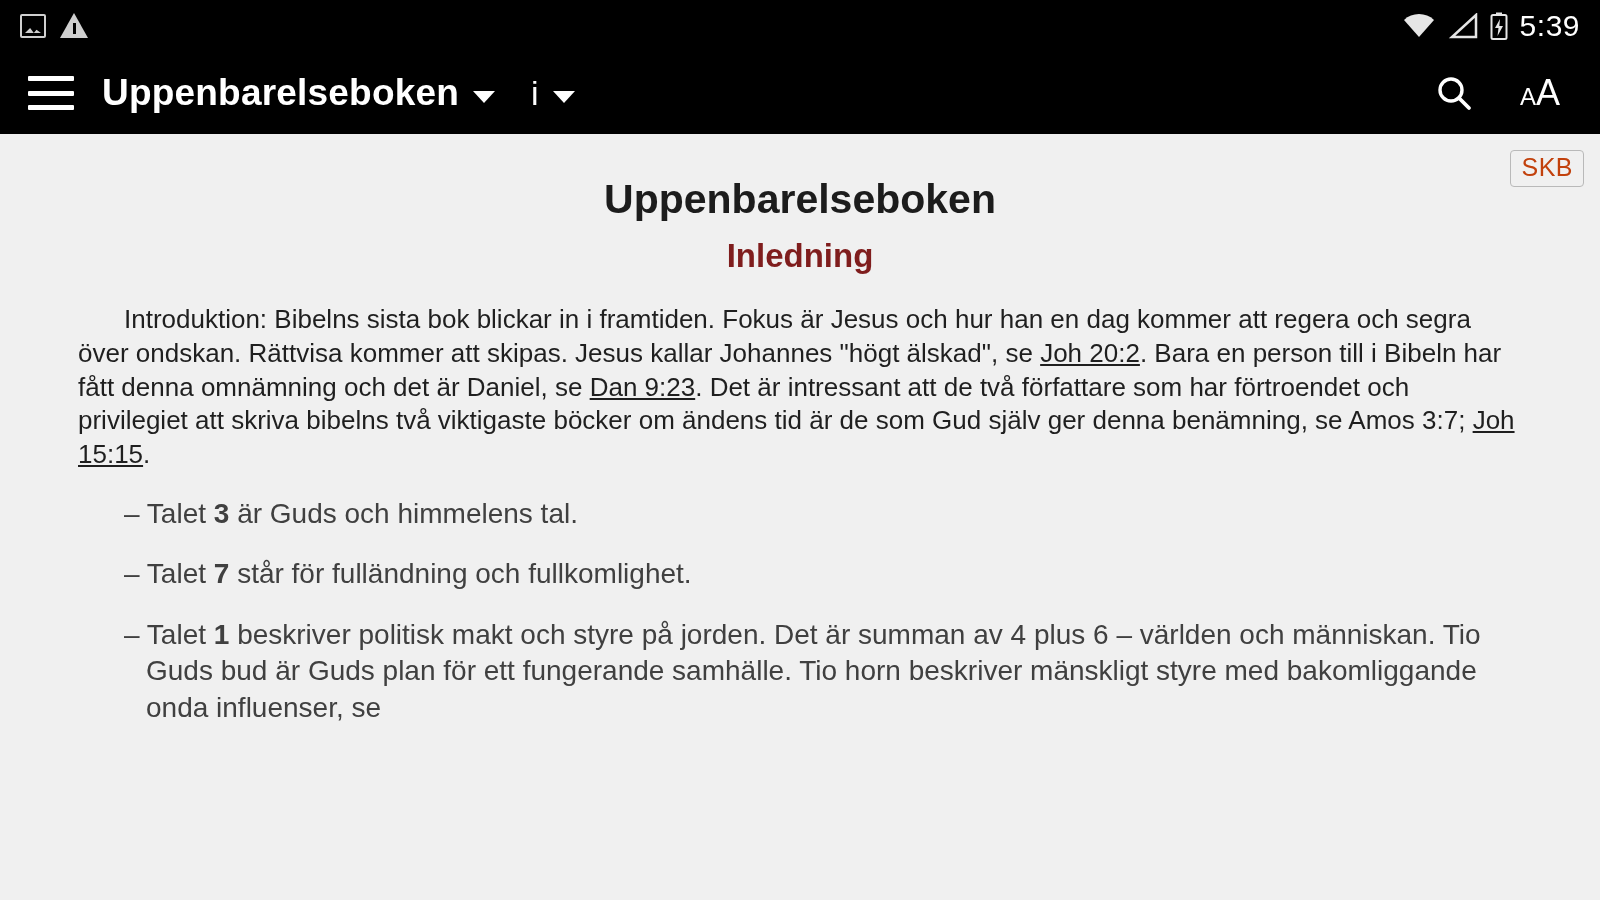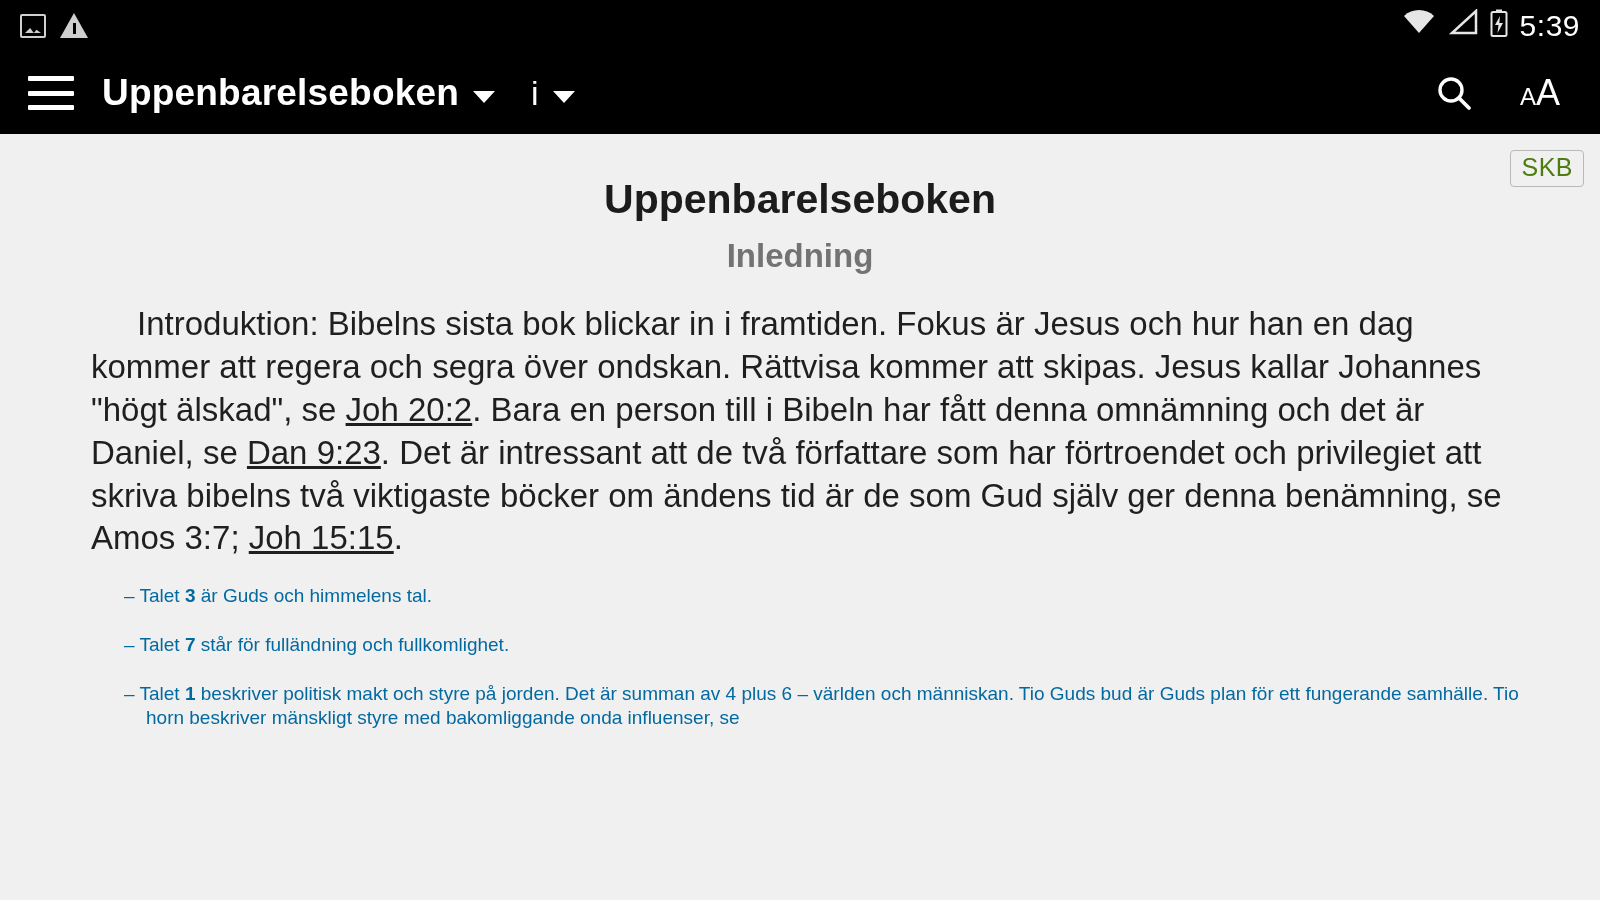--- a/index.html
+++ b/index.html
@@ -25,21 +25,21 @@
     box-sizing: border-box;
   }
   .status-left {
     display: flex;
     align-items: center;
     gap: 14px;
   }
   .status-right {
     margin-left: auto;
     display: flex;
-    align-items: flex-start;
+    align-items: center;
     gap: 12px;
   }
   .status-clock {
     font-size: 30px;
     color: #ffffff;
     letter-spacing: 0.5px;
   }
   .icon-img {
     display: inline-block;
     width: 26px;
@@ -166,51 +166,51 @@
     position: relative;
     height: 766px;
     overflow: hidden;
   }
   .skb-badge {
     position: absolute;
     right: 16px;
     top: 16px;
     border: 1px solid #b9b9b9;
     border-radius: 4px;
-    color: #4d7c0f;
+    color: #c2410c;
     font-size: 25px;
     padding: 2px 10px 4px 10px;
     background: #f0f0f0;
     letter-spacing: 0.5px;
   }
   h1.doc-title {
     text-align: center;
     font-size: 41px;
     font-weight: bold;
     color: #1c1c1c;
     margin: 42px 0 0 0;
   }
   h2.doc-subtitle {
     text-align: center;
     font-size: 33px;
     font-weight: bold;
-    color: #737373;
+    color: #7f1d1d;
     margin: 14px 0 0 0;
   }
   p.para {
-    font-size: 33px;
+    font-size: 26px;
     line-height: 1.30;
     color: #1f1f1f;
-    margin: 28px 0 0 13px;
+    margin: 28px 0 0 0;
     text-indent: 46px;
   }
   p.bullet {
-    font-size: 19px;
+    font-size: 28px;
     line-height: 1.30;
-    color: #0369a1;
+    color: #404040;
     margin: 24px 0 0 0;
     padding-left: 68px;
     text-indent: 0;
   }
   p.bullet .lead {
     margin-left: -22px;
   }
   .ref {
     text-decoration: underline;
     color: #1f1f1f;

